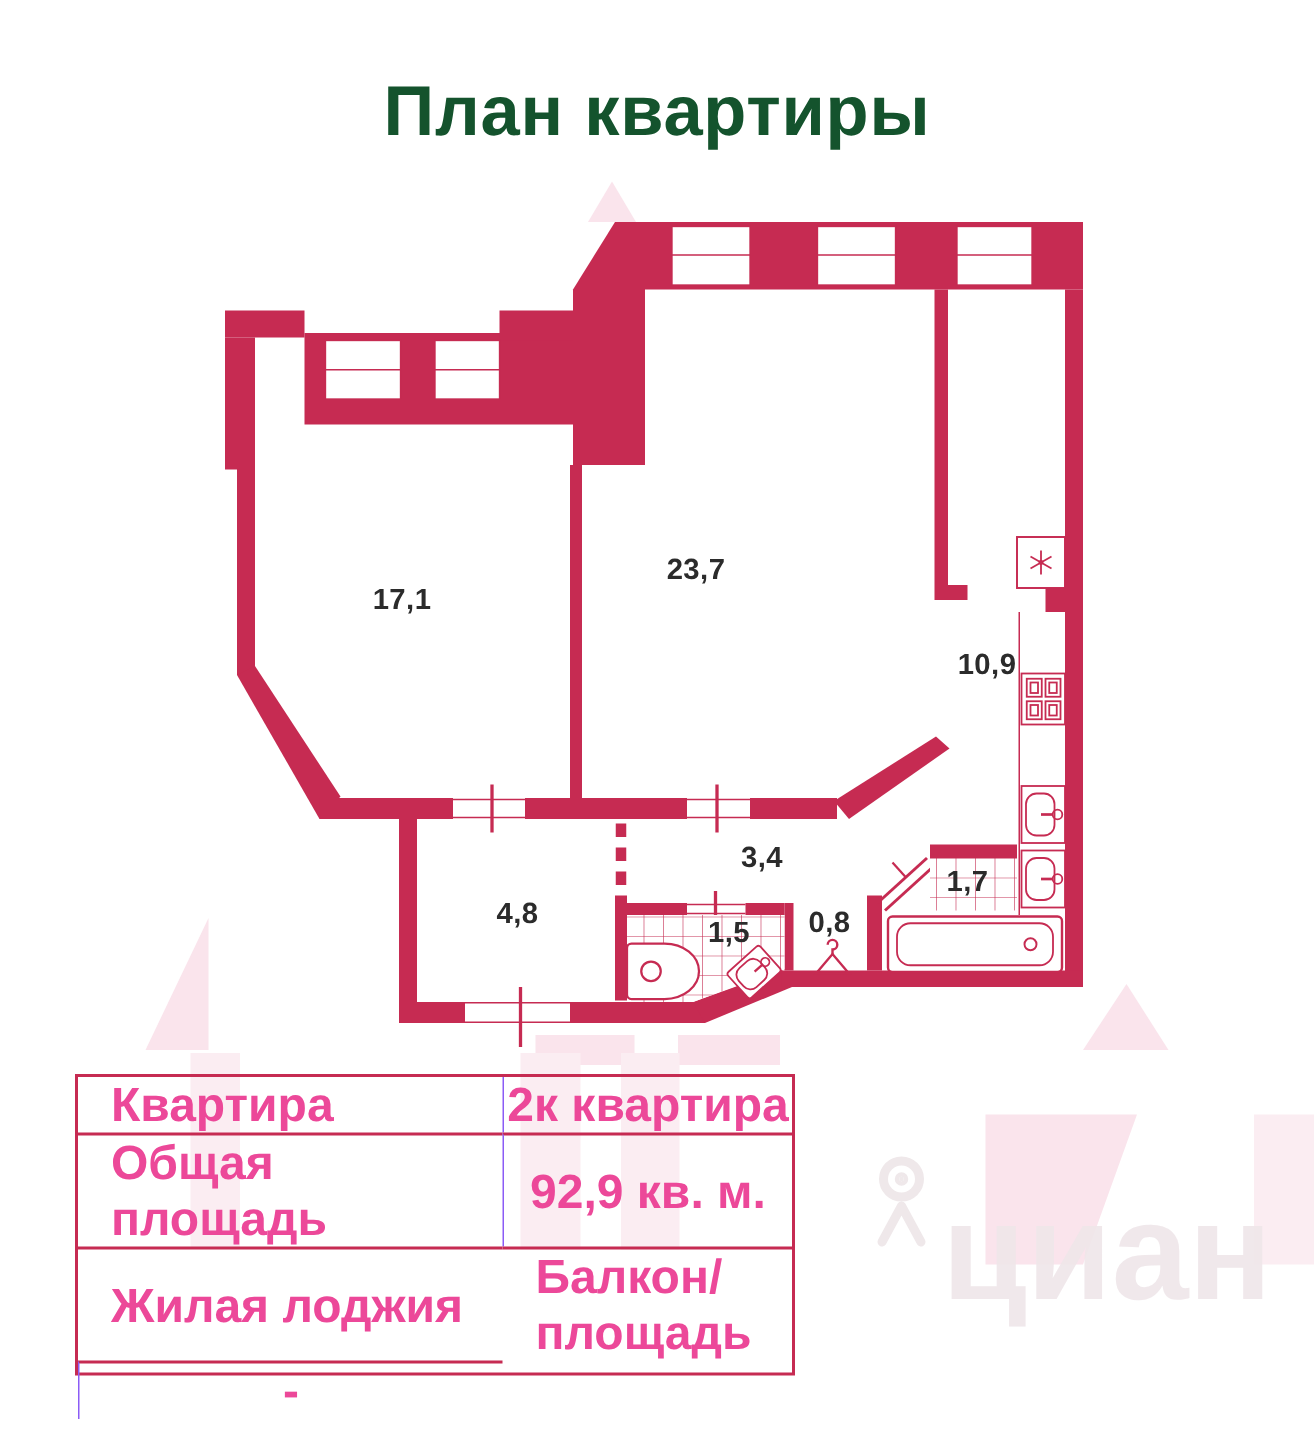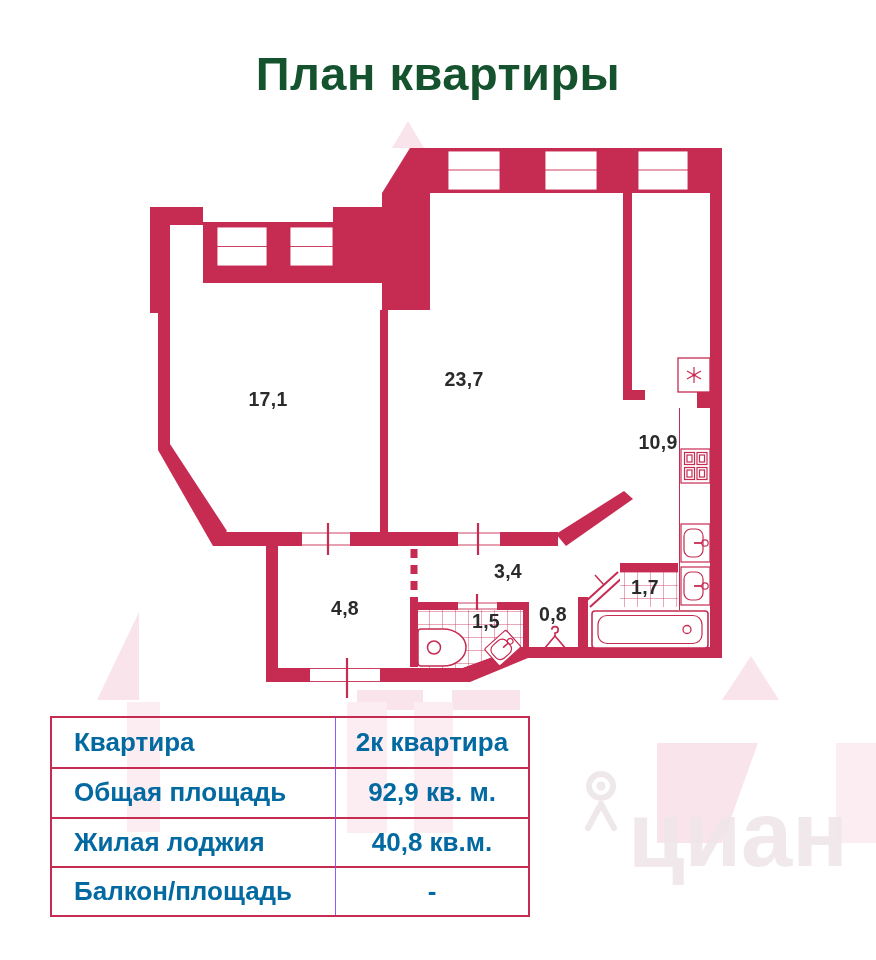--- a/index.html
+++ b/index.html
@@ -7,22 +7,22 @@
        font-family:"Liberation Sans", sans-serif;}
   .page-title{position:absolute;top:46px;left:0;width:876px;text-align:center;
        font-size:47px;font-weight:700;letter-spacing:.5px;color:#14532d;}
   #plan-svg{position:absolute;left:0;top:0;width:876px;height:960px;}
   svg text.room-label{font-family:"Liberation Sans",sans-serif;font-size:19.5px;
        font-weight:700;fill:#2B2B2B;text-anchor:middle;letter-spacing:.3px;}
   .spec-table{position:absolute;left:50px;top:716px;width:476px;height:197px;
        border:2px solid #C62B52;display:grid;
        grid-template-columns:283px 1fr;grid-template-rows:repeat(4,1fr);
        background:transparent;z-index:3;}
-  .spec-table .cell{display:flex;align-items:center;font-size:26px;
-       font-weight:600;color:#0369a1;border-top:2px solid #C62B52;}
+  .spec-table .cell{display:flex;align-items:center;font-size:32px;
+       font-weight:600;color:#ec4899;border-top:2px solid #C62B52;}
   .spec-table .cell.r0{border-top:none;}
   .spec-table .cell.label{padding-left:22px;justify-content:flex-start;}
   .spec-table .cell.value{justify-content:center;border-left:1px solid #8b5cf6;}
 </style>
 </head>
 <body>
 
 <div class="page-title">План квартиры</div>
 
 <svg id="plan-svg" viewBox="0 0 876 960" xmlns="http://www.w3.org/2000/svg">
@@ -214,16 +214,15 @@
     <text class="room-label" x="645" y="594">1,7</text>
   </g>
 </svg>
 
 <div class="spec-table">
   <div class="cell label r0">Квартира</div>
   <div class="cell value r0">2к квартира</div>
   <div class="cell label">Общая площадь</div>
   <div class="cell value">92,9 кв. м.</div>
   <div class="cell label">Жилая лоджия</div>
-  <div class="cell value">40,8 кв.м.</div>
   <div class="cell label">Балкон/площадь</div>
   <div class="cell value">-</div>
 </div>
 
 </body></html>

